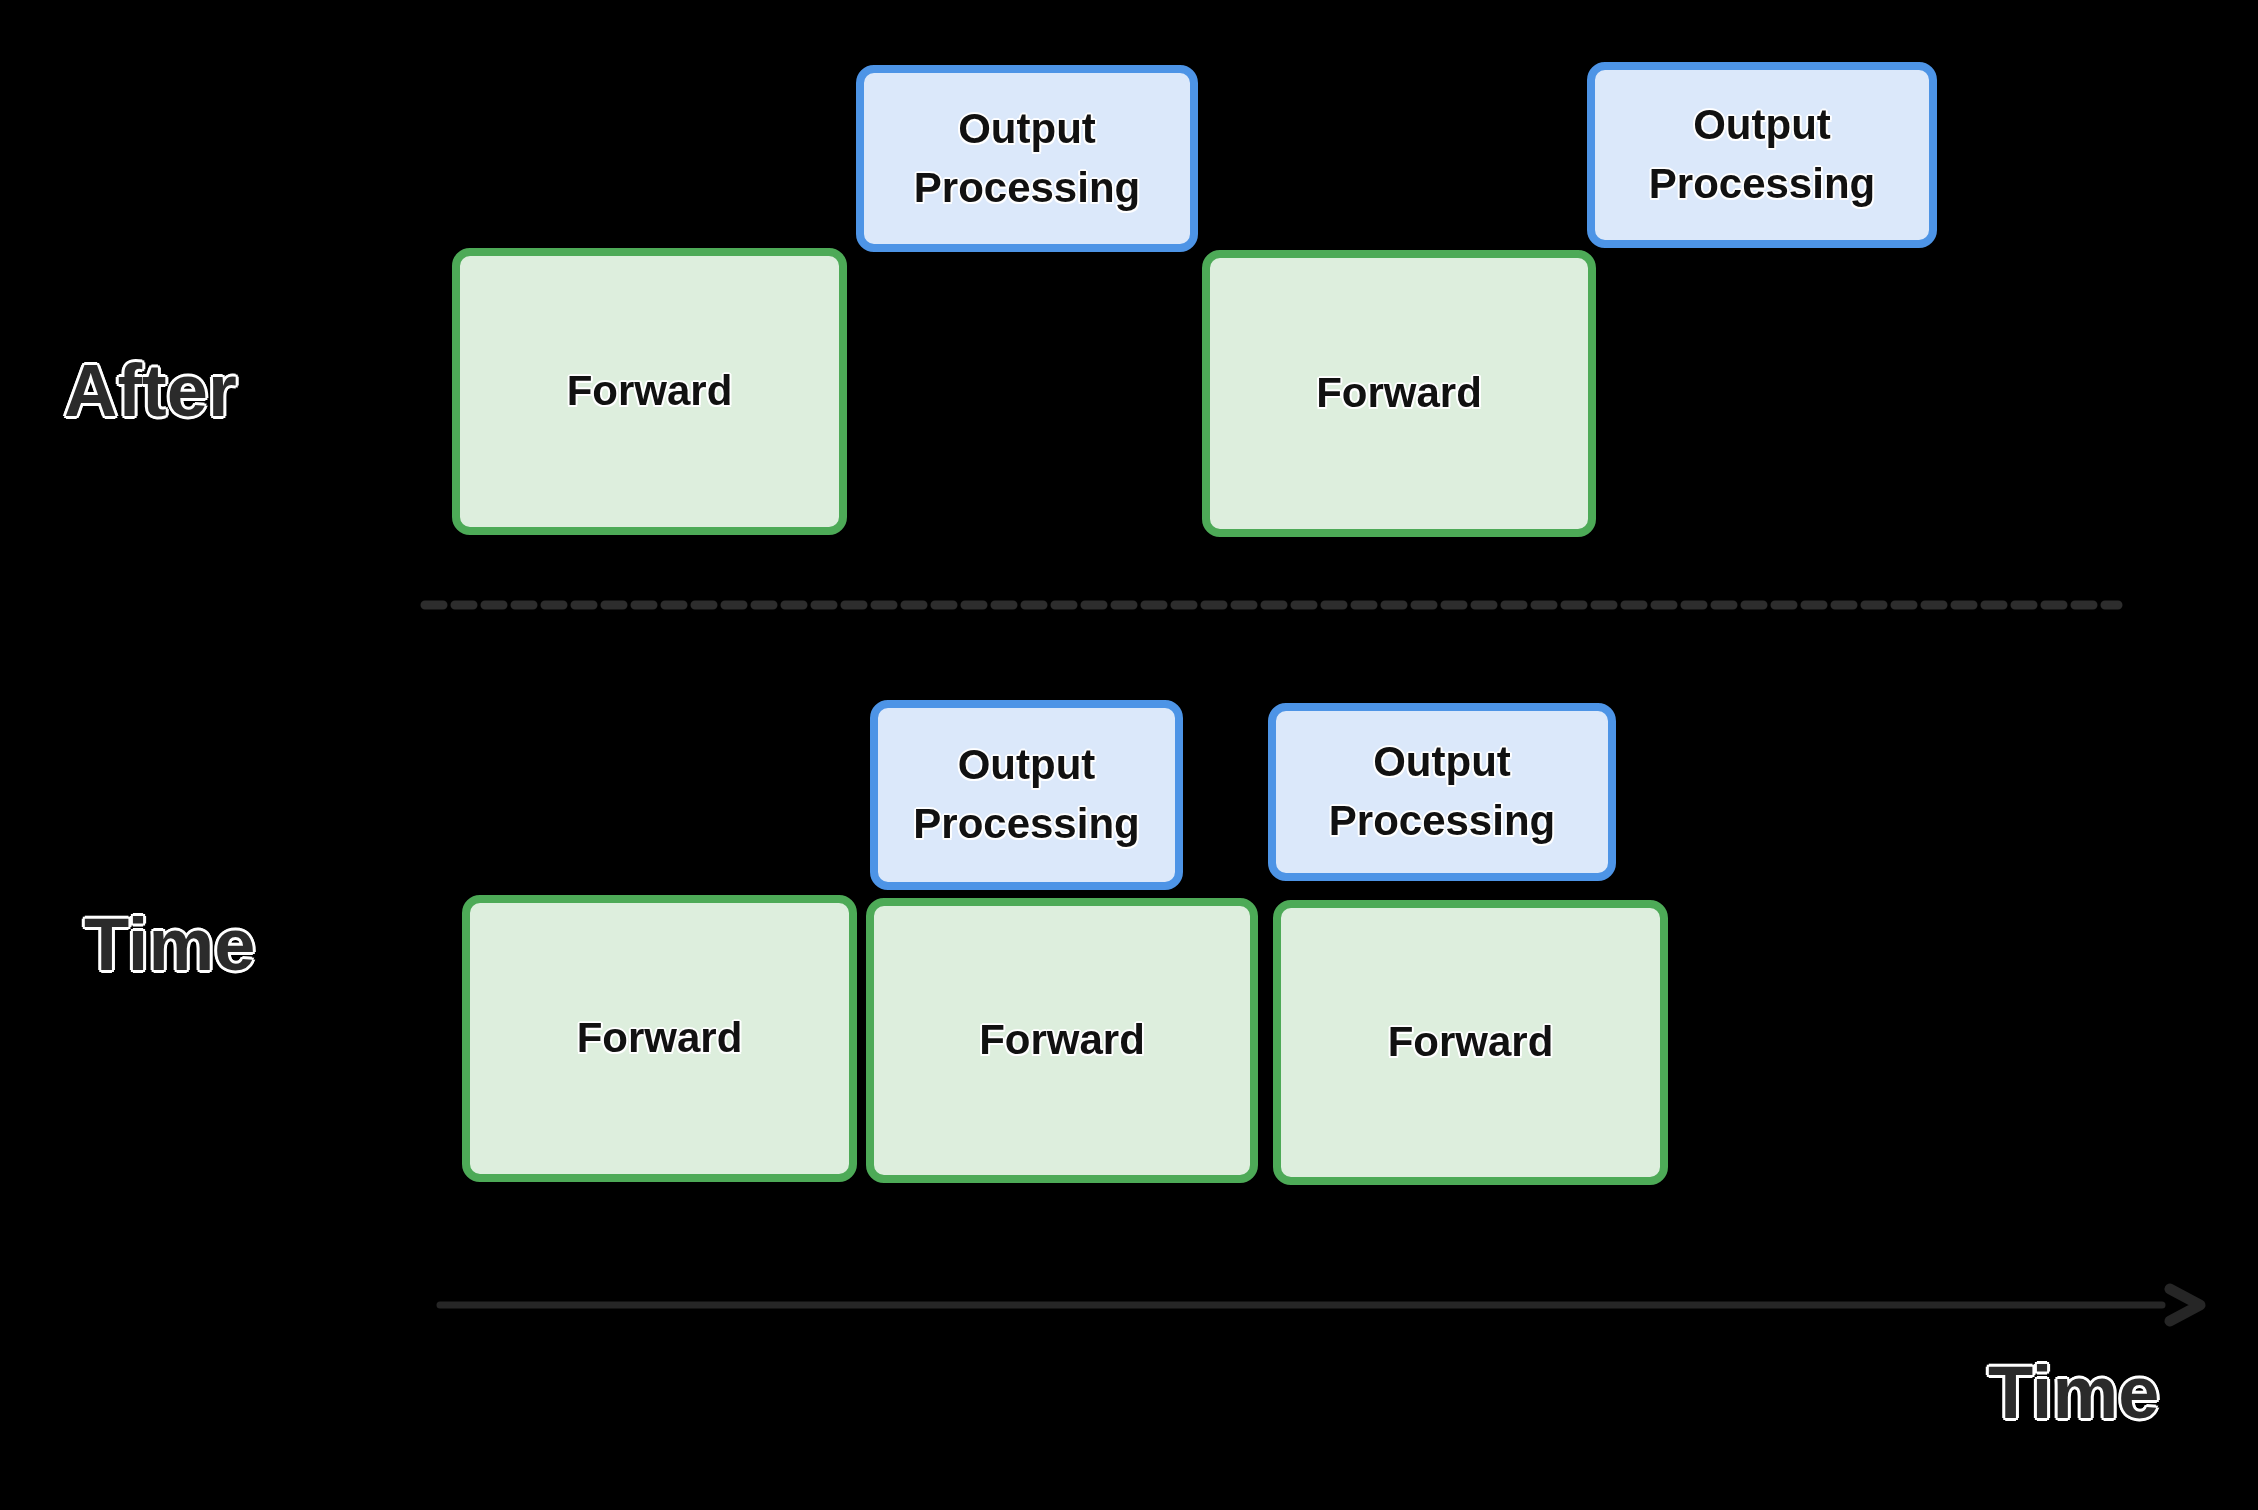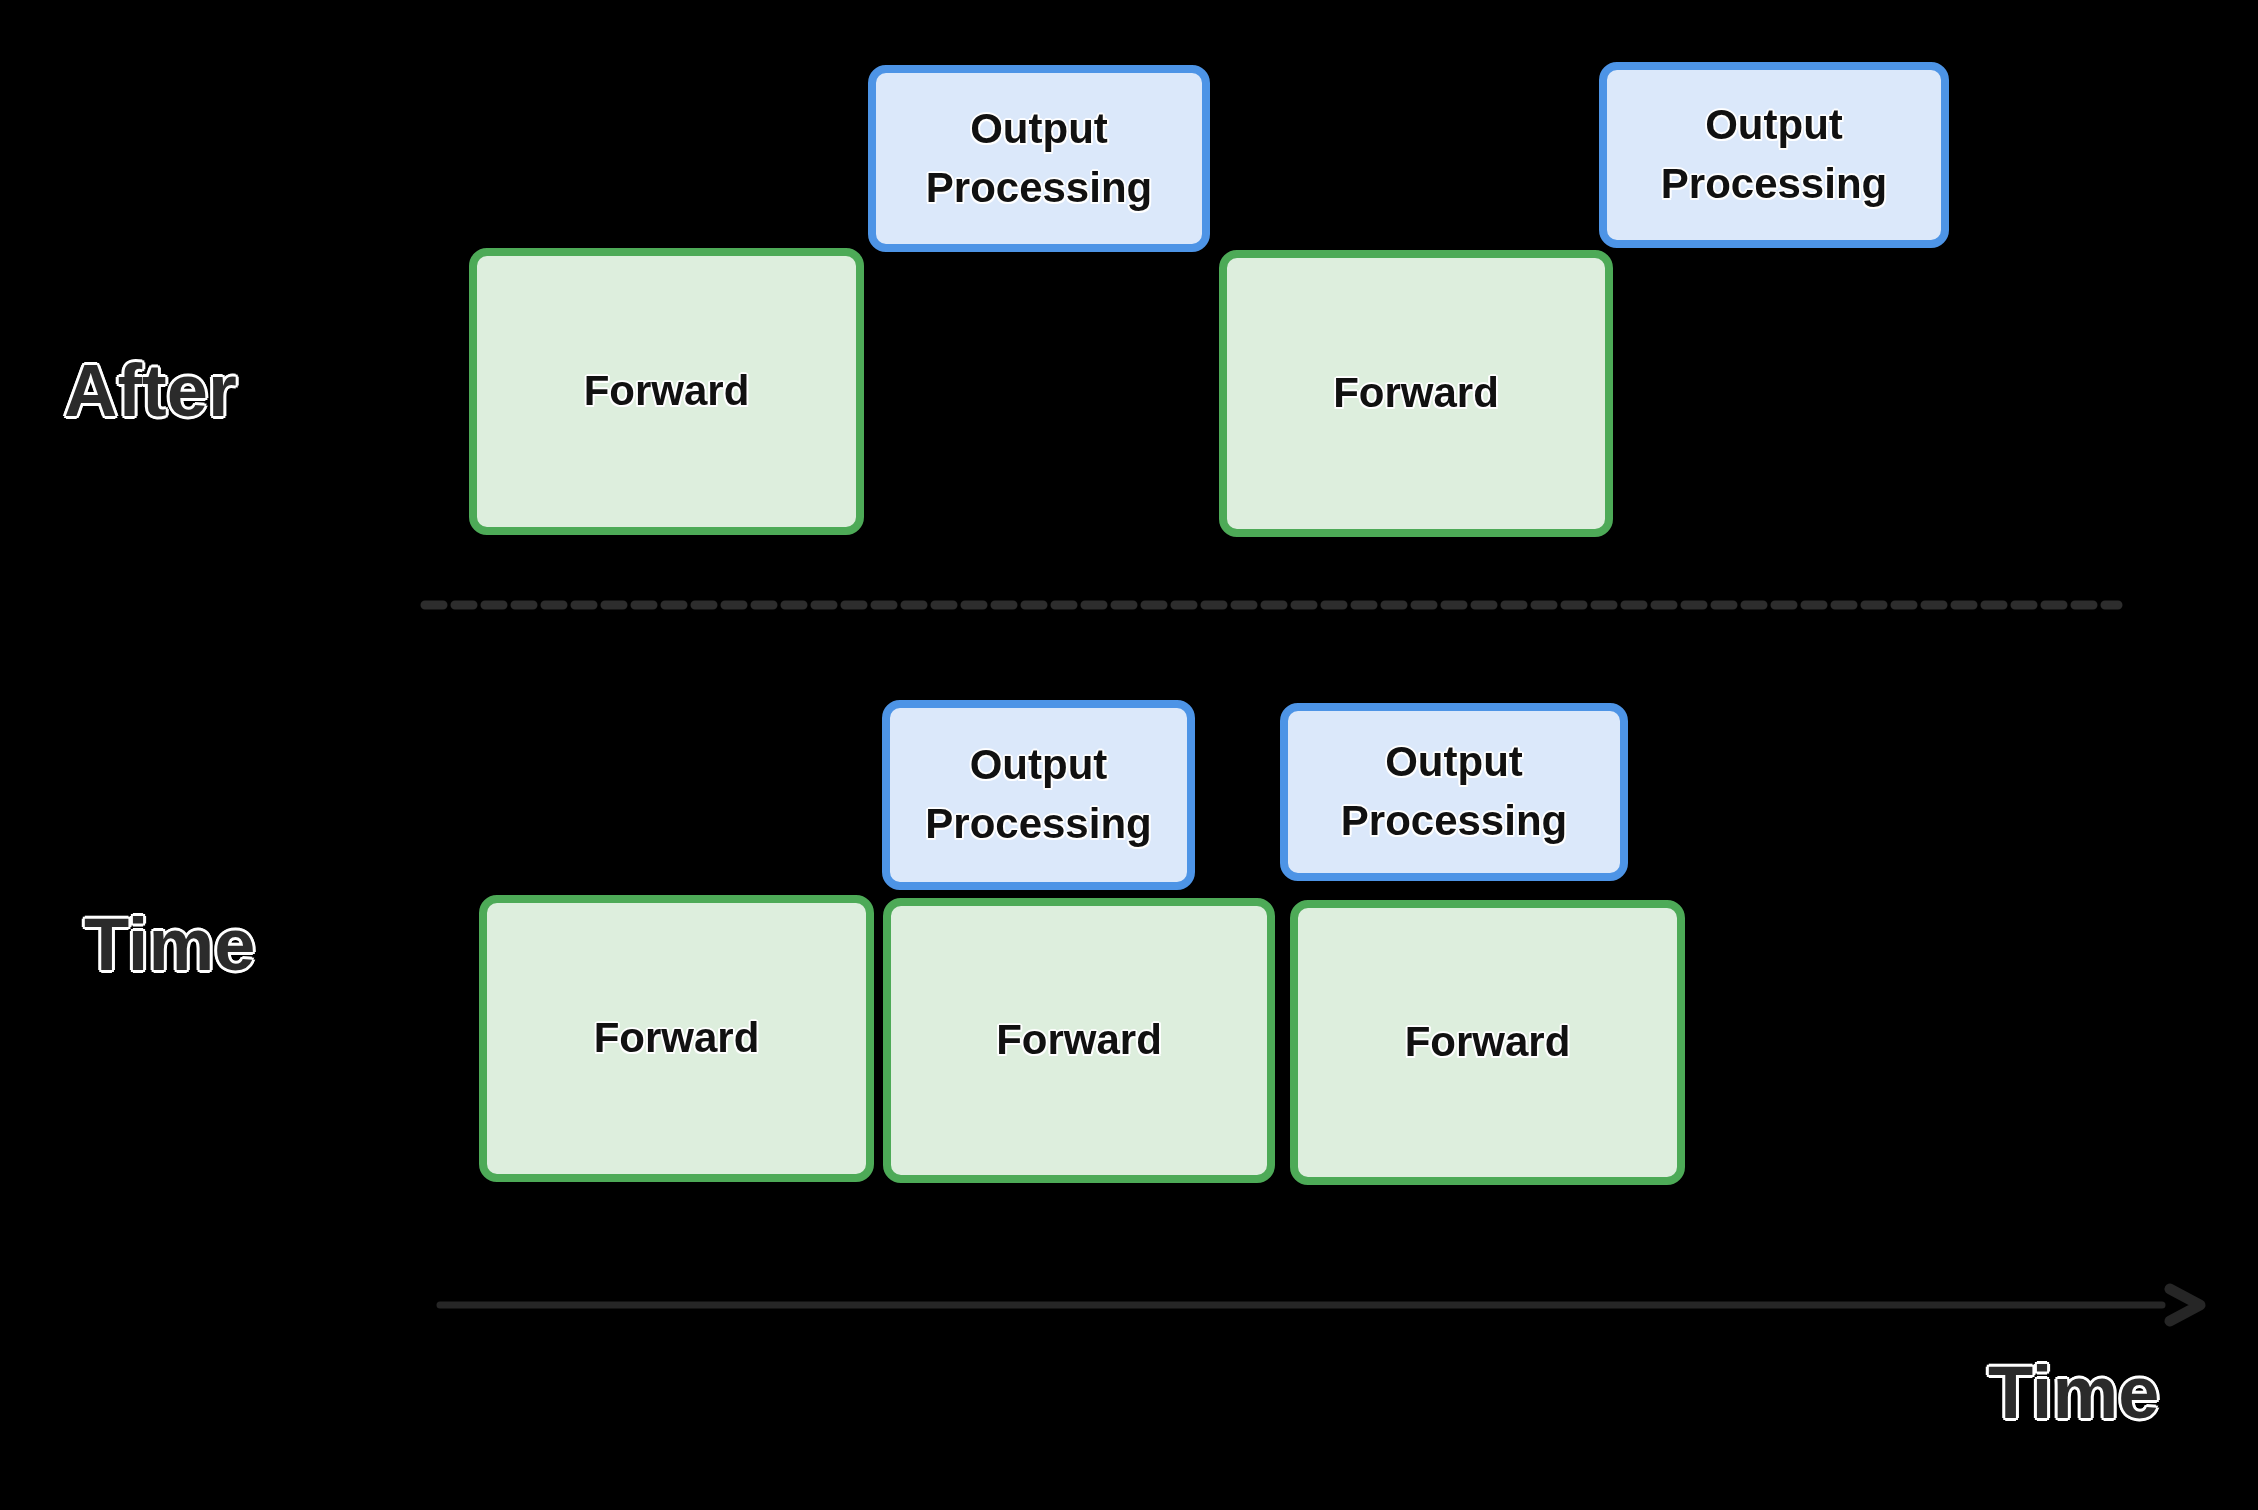--- a/index.html
+++ b/index.html
@@ -36,26 +36,24 @@
     white-space: pre-line;
     text-shadow:
       2px 0 0 rgba(255,255,255,.85), -2px 0 0 rgba(255,255,255,.85),
       0 2px 0 rgba(255,255,255,.85), 0 -2px 0 rgba(255,255,255,.85),
       1.5px 1.5px 0 rgba(255,255,255,.85), -1.5px 1.5px 0 rgba(255,255,255,.85),
       1.5px -1.5px 0 rgba(255,255,255,.85), -1.5px -1.5px 0 rgba(255,255,255,.85);
   }
   .forward {
     background: var(--forward-fill, #ddeedd);
     border: 8px solid var(--forward-border, #4daa57);
-    margin-left: 17px;
   }
   .output {
     background: var(--output-fill, #dbe8fa);
     border: 8px solid var(--output-border, #4d94e6);
-    margin-left: 12px;
   }
 
   
   .fb1 { left: 452px;  top: 248px; width: 395px; height: 287px; }
   .ob1 { left: 856px;  top: 65px;  width: 342px; height: 187px; }
   .fb2 { left: 1202px; top: 250px; width: 394px; height: 287px; }
   .ob2 { left: 1587px; top: 62px;  width: 350px; height: 186px; }
 
   
   .oa1 { left: 870px;  top: 700px; width: 313px; height: 190px; }

